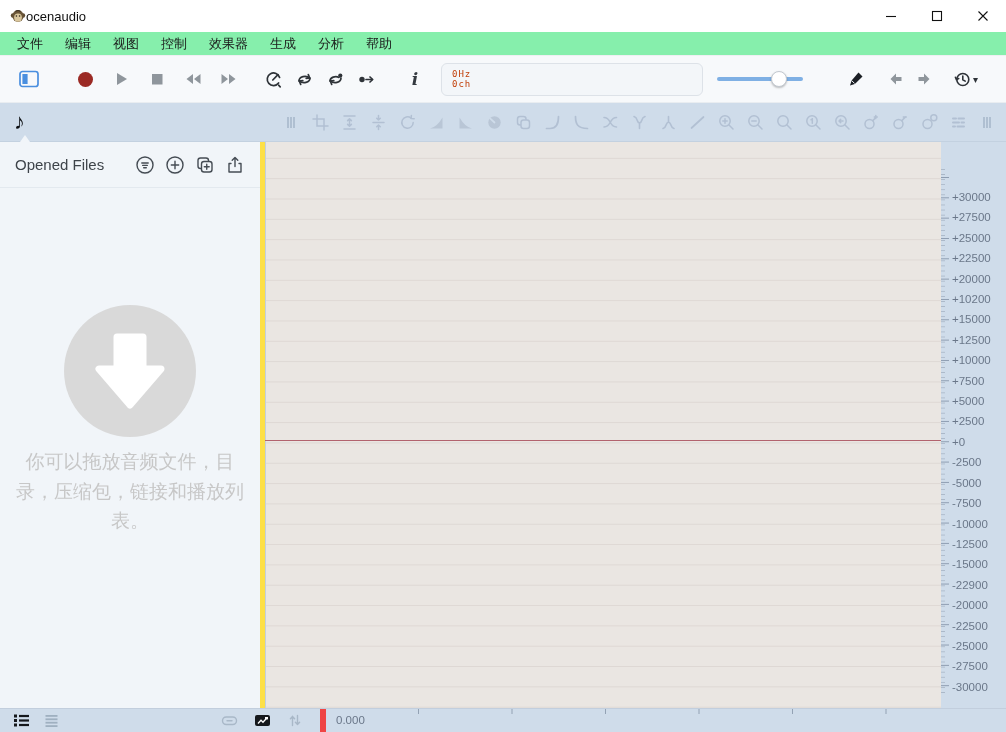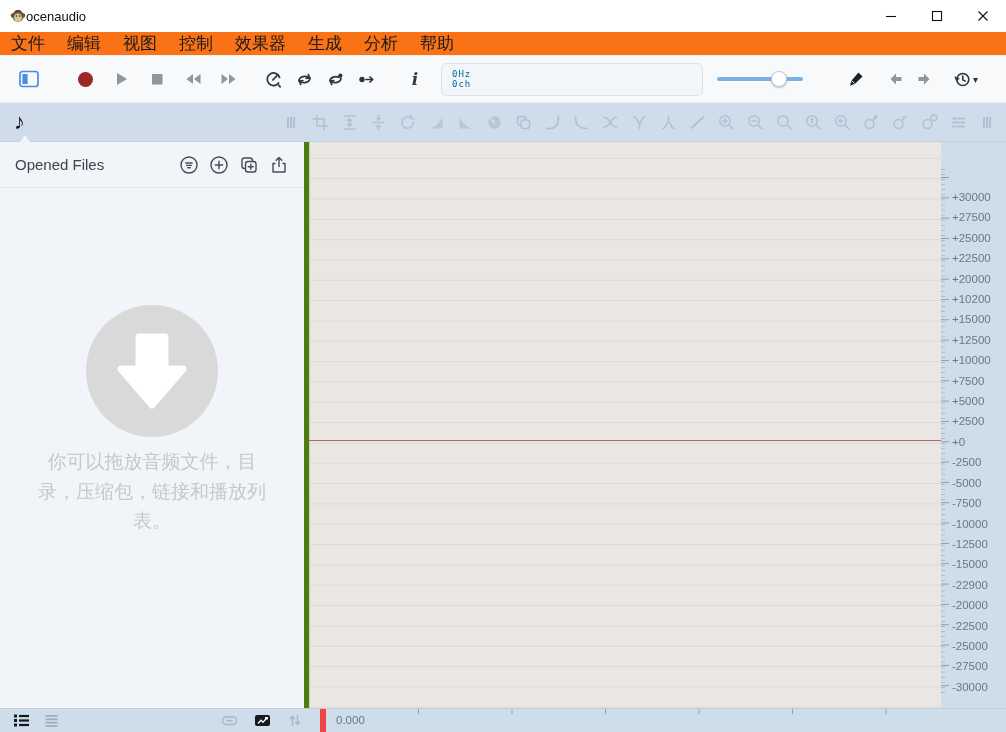--- a/index.html
+++ b/index.html
@@ -7,59 +7,59 @@
   body{font-family:"Liberation Sans","DejaVu Sans",sans-serif;background:#fff;}
   .app{position:relative;width:1006px;height:732px;background:#fff;box-shadow:inset 0 0 0 1px #6b7382;overflow:hidden;}
 
   
   .titlebar{height:32px;display:flex;align-items:center;padding-left:10px;background:#fff;}
   .app-title{font-size:13px;color:#111;margin-left:0;}
   .win-controls{margin-left:auto;display:flex;height:100%;}
   .win-btn{width:46px;height:100%;display:flex;align-items:center;justify-content:center;cursor:default;}
 
   
-  .menubar{height:23px;display:flex;align-items:center;padding-left:0;background:#f97316;font-size:17px;color:#1a1a1a;}
+  .menubar{height:23px;display:flex;align-items:center;padding-left:6px;background:#86efac;font-size:13px;color:#1a1a1a;}
   .menu-item{padding:2px 11px;}
 
   
   .toolbar1{height:48px;background:#f7f9fb;border-top:1px solid #eef0f2;border-bottom:1px solid #e9edf1;display:flex;align-items:center;padding:0 10px;}
   .tbtn{width:26px;height:26px;display:flex;align-items:center;justify-content:center;}
   .rec-dot{width:15px;height:15px;border-radius:50%;background:#9b2a24;}
   .grp-transport{display:flex;gap:10px;margin-left:30px;}
   .grp-loop{display:flex;gap:5px;margin-left:18px;}
   .info-i{font-family:"DejaVu Serif",serif;font-style:italic;font-weight:bold;font-size:17px;color:#343a40;margin-left:26px;width:20px;text-align:center;}
-  .display-box{margin-left:16px;width:262px;height:33px;border:1px solid #dde2e8;border-radius:6px;background:#f3f6f9;display:flex;align-items:center;padding:0 10px;color:#0369a1;font-family:"DejaVu Sans Mono",monospace;}
+  .display-box{margin-left:16px;width:262px;height:33px;border:1px solid #dde2e8;border-radius:6px;background:#f3f6f9;display:flex;align-items:center;padding:0 10px;color:#c2410c;font-family:"DejaVu Sans Mono",monospace;}
   .disp-small{display:flex;flex-direction:column;font-size:9px;line-height:10px;letter-spacing:1px;}
   .disp-time{flex:1;text-align:center;font-size:23px;letter-spacing:1.5px;font-weight:bold;}
   .slider{margin-left:14px;width:86px;height:26px;position:relative;display:flex;align-items:center;}
   .slider-track{width:100%;height:4px;border-radius:2px;background:#7fb0e4;}
   .slider-handle{position:absolute;left:72%;top:50%;transform:translate(-50%,-50%);width:16px;height:16px;border-radius:50%;background:#fff;border:1px solid #c3c9d0;box-shadow:0 1px 2px rgba(0,0,0,.25);}
   .pen-btn{margin-left:40px;}
   .nav-group{display:flex;gap:2px;margin-left:14px;}
   .hist-group{display:flex;align-items:center;margin-left:16px;}
   .caret{font-size:10px;color:#2e3338;margin-left:1px;}
 
   
   .toolbar2{height:39px;background:#cfdcea;display:flex;align-items:center;padding:0 8px;position:relative;border-bottom:1px solid #c3d1e0;}
   .note-glyph{font-size:22px;color:#0c0f12;margin-left:6px;line-height:1;}
   .tab-notch{position:absolute;left:20px;bottom:-1px;width:0;height:0;border-left:5px solid transparent;border-right:5px solid transparent;border-bottom:7px solid #f1f5f9;}
   .edit-icons{margin-left:auto;display:flex;align-items:center;gap:7px;}
   .dbtn{width:22px;height:24px;display:flex;align-items:center;justify-content:center;}
 
   
   .main{height:566px;display:flex;}
-  .sidebar{width:304px;background:#f1f5f9;display:flex;flex-direction:column;}
+  .sidebar{width:260px;background:#f1f5f9;display:flex;flex-direction:column;}
   .side-header{height:46px;display:flex;align-items:center;padding:0 15px;border-bottom:1px solid #e3e9ef;}
   .side-title{font-size:15px;color:#3e444a;}
   .side-icons{margin-left:auto;display:flex;gap:10px;align-items:center;}
   .dropzone{flex:1;display:flex;flex-direction:column;align-items:center;justify-content:center;margin-top:-55px;}
   .drop-title{margin-top:26px;font-size:27px;font-weight:bold;color:#c9c9c9;letter-spacing:1px;}
   .drop-sub{margin-top:10px;font-size:19px;color:#c7c7c7;width:236px;text-align:center;line-height:1.55;}
 
-  .wavepanel{flex:1;position:relative;background:#4d7c0f;}
+  .wavepanel{flex:1;position:relative;background:#fde047;}
   .canvas{position:absolute;left:5px;top:0;right:65px;bottom:0;background-color:#eae6e2;border-left:1px solid #c2cfde;
           background-image:linear-gradient(#ded8d4 0 1px,transparent 1px);background-size:100% 20.33px;background-position:0 56.5px;background-repeat:repeat;}
   .zero-line{position:absolute;left:5px;right:65px;top:298px;height:1px;background:#b2636e;z-index:2;}
   .scale{position:absolute;right:0;top:0;bottom:0;width:65px;background:#cfdcea;}
   .scale-ticks{position:absolute;left:0;top:26px;bottom:12px;width:8px;
           background-image:linear-gradient(#8d9cb0 0 1px,transparent 1px),linear-gradient(#aab7c7 0 1px,transparent 1px);
           background-size:8px 20.33px,4px 5.08px;background-repeat:repeat-y,repeat-y;background-position:0 9px,0 1px;}
   .scale-labels{position:absolute;left:11px;top:49px;height:502px;display:flex;flex-direction:column;justify-content:space-between;font-size:11.5px;color:#6a7789;}
   .scale-labels span{line-height:12px;}
 

